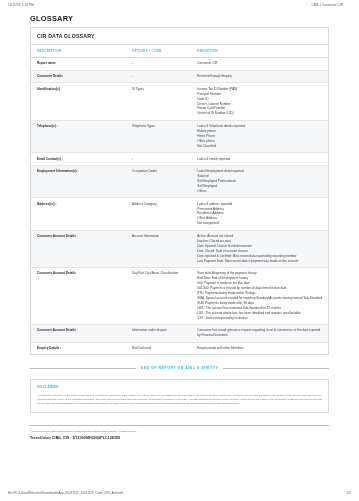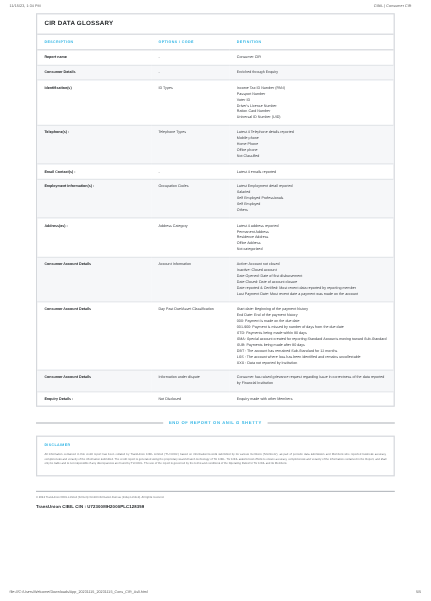--- a/index.html
+++ b/index.html
@@ -165,20 +165,21 @@
 
 <div class="page">
 
   <div class="print-header">
     <span class="ph-left">11/15/23, 1:34 PM</span>
     <span class="ph-right">CIBIL | Consumer CIR</span>
   </div>
 
   <div class="sheet">
 
+    <div class="page-title">GLOSSARY</div>
 
     <div class="card">
       <div class="card-title">CIR DATA GLOSSARY</div>
 
       <table class="glossary">
         <colgroup>
           <col class="col1">
             <col class="col2">
             <col class="col3">
         </colgroup>

